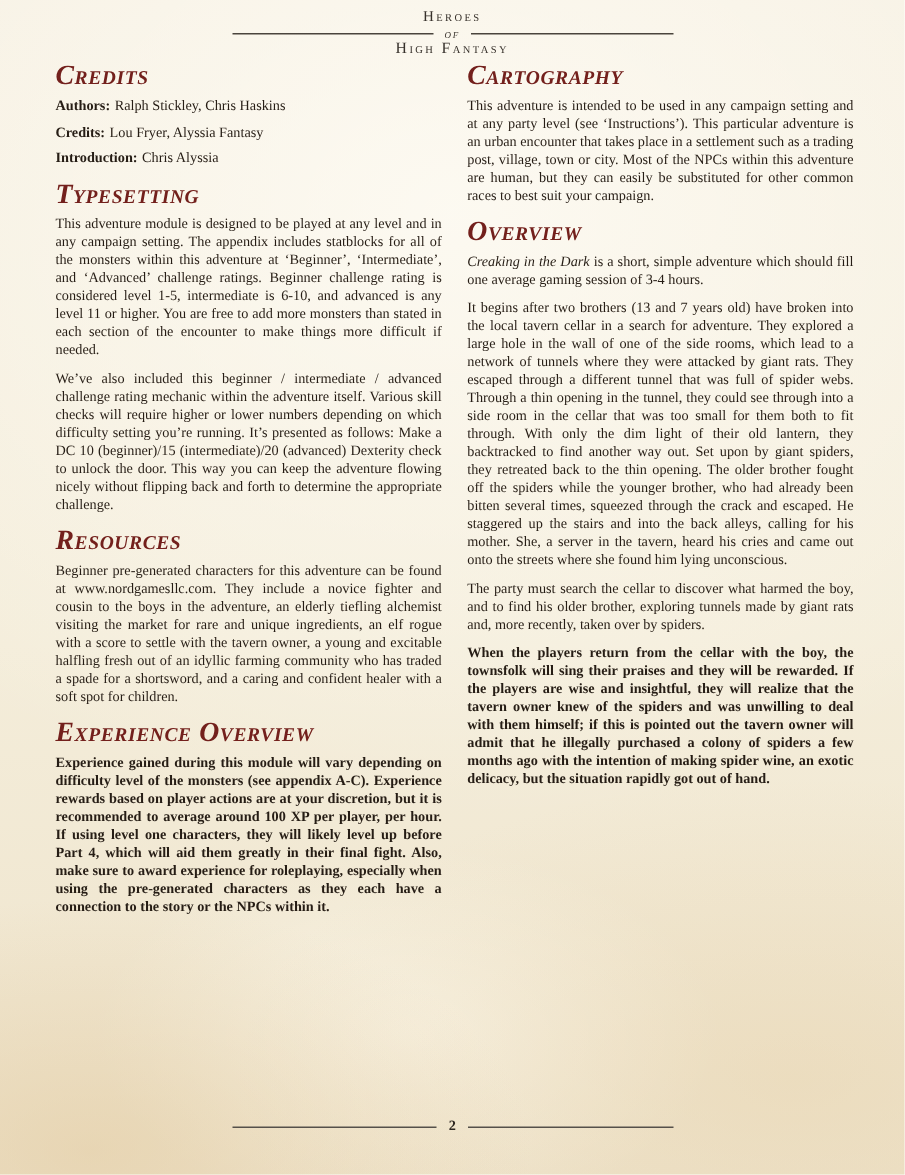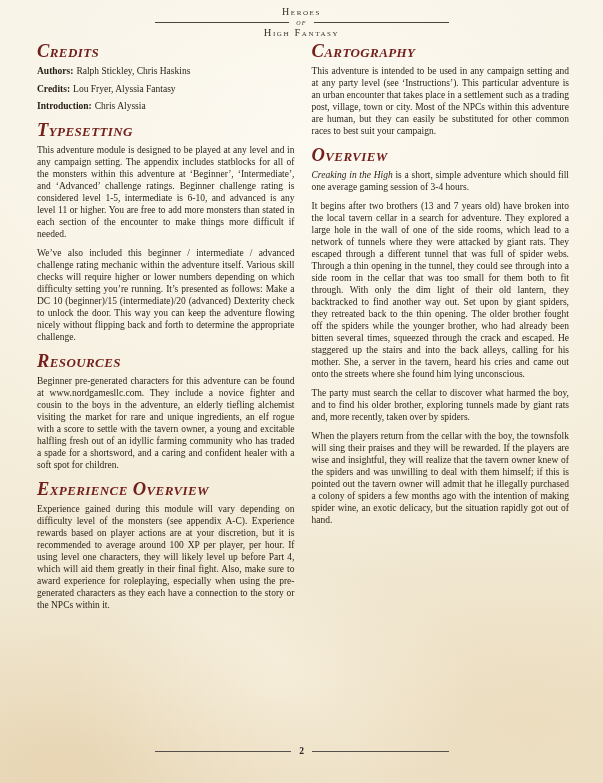--- a/index.html
+++ b/index.html
@@ -62,21 +62,21 @@
     font-weight: 600;
     font-size: 18.5px; line-height: 19px;
     letter-spacing: 0.4px;
     color: #73201c;
     margin: 9px 0 4px 0;
     text-align: left;
     font-style: italic;
   }
   h2.section-title.first { margin-top: 0; }
   p.body-par { margin: 0 0 7px 0; }
-  p.body-par:last-child { margin-bottom: 0; }
+  p.body-par:last-child { margin-bottom: 0; font-weight: bold; }
   .credit-row { margin: 0 0 5.5px 0; text-align: left; }
   .credit-label { font-weight: bold; margin-right: 3px; }
   .italic { font-style: italic; }
 
   
   .page-footer {
     position: absolute; top: 746px; left: 0; right: 0;
   }
   .footer-inner {
     display: flex; align-items: center;
@@ -120,21 +120,21 @@
 
       <h2 class="section-title">Experience Overview</h2>
       <p class="body-par">Experience gained during this module will vary depending on difficulty level of the monsters (see appendix A-C). Experience rewards based on player actions are at your discretion, but it is recommended to average around 100 XP per player, per hour. If using level one characters, they will likely level up before Part 4, which will aid them greatly in their final fight. Also, make sure to award experience for roleplaying, especially when using the pre-generated characters as they each have a connection to the story or the NPCs within it.</p>
     </section>
 
     <section class="col">
       <h2 class="section-title first">Cartography</h2>
       <p class="body-par">This adventure is intended to be used in any campaign setting and at any party level (see ‘Instructions’). This particular adventure is an urban encounter that takes place in a settlement such as a trading post, village, town or city. Most of the NPCs within this adventure are human, but they can easily be substituted for other common races to best suit your campaign.</p>
 
       <h2 class="section-title">Overview</h2>
-      <p class="body-par"><span class="italic">Creaking in the High</span><span> is a short, simple adventure which should fill one average gaming session of 3-4 hours.</span></p>
+      <p class="body-par"><span class="italic">Creaking in the Dark</span><span> is a short, simple adventure which should fill one average gaming session of 3-4 hours.</span></p>
       <p class="body-par">It begins after two brothers (13 and 7 years old) have broken into the local tavern cellar in a search for adventure. They explored a large hole in the wall of one of the side rooms, which lead to a network of tunnels where they were attacked by giant rats. They escaped through a different tunnel that was full of spider webs. Through a thin opening in the tunnel, they could see through into a side room in the cellar that was too small for them both to fit through. With only the dim light of their old lantern, they backtracked to find another way out. Set upon by giant spiders, they retreated back to the thin opening. The older brother fought off the spiders while the younger brother, who had already been bitten several times, squeezed through the crack and escaped. He staggered up the stairs and into the back alleys, calling for his mother. She, a server in the tavern, heard his cries and came out onto the streets where she found him lying unconscious.</p>
       <p class="body-par">The party must search the cellar to discover what harmed the boy, and to find his older brother, exploring tunnels made by giant rats and, more recently, taken over by spiders.</p>
       <p class="body-par">When the players return from the cellar with the boy, the townsfolk will sing their praises and they will be rewarded. If the players are wise and insightful, they will realize that the tavern owner knew of the spiders and was unwilling to deal with them himself; if this is pointed out the tavern owner will admit that he illegally purchased a colony of spiders a few months ago with the intention of making spider wine, an exotic delicacy, but the situation rapidly got out of hand.</p>
     </section>
 
   </main>
 
   <footer class="page-footer">
     <div class="footer-inner">
       <span class="rule"></span>

